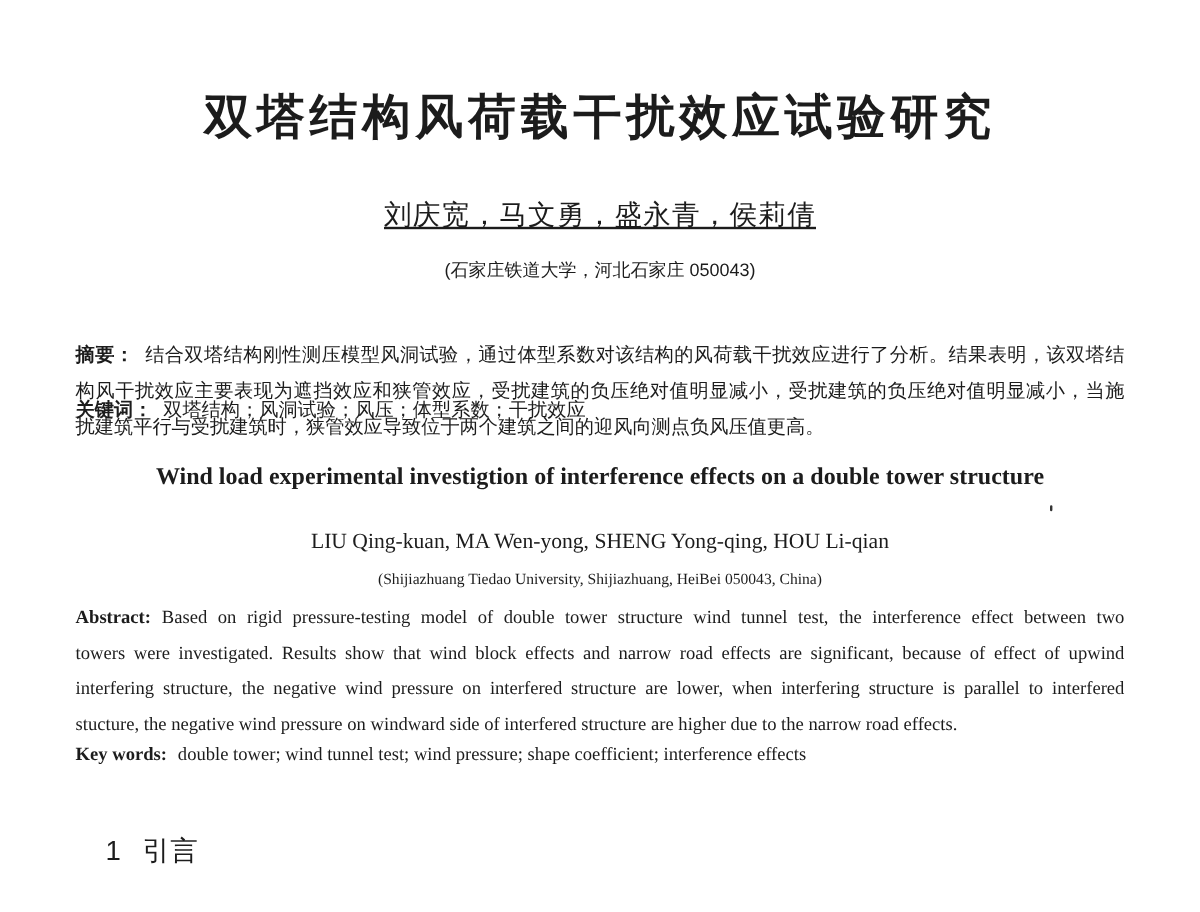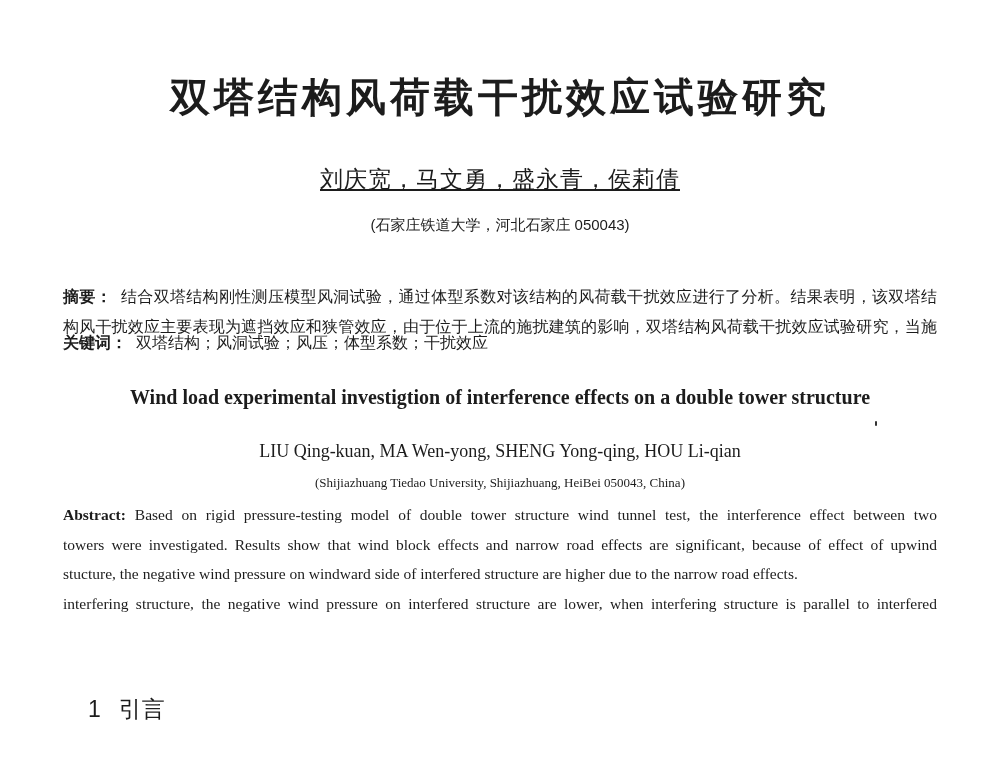--- a/index.html
+++ b/index.html
@@ -126,42 +126,46 @@
   <div class="centered title-cn cn">双塔结构风荷载干扰效应试验研究</div>
 
   <div class="centered authors-cn cn">刘庆宽，马文勇，盛永青，侯莉倩</div>
 
   <div class="centered affil-cn cn">(石家庄铁道大学，河北石家庄 050043)</div>
 
   <div class="block abstract-cn cn">
     <div class="para-line wrapfit">
       <span class="lbl">摘要：</span><span>结合双塔结构刚性测压模型风洞试验，通过体型系数对该结构的风荷载干扰效应进行了分析。结果表明，该双塔结</span>
     </div>
-    <div class="para-line wrapfit">构风干扰效应主要表现为遮挡效应和狭管效应，由于位于上流的施扰建筑的影响，双塔结构风荷载干扰效应试验研究，当施</div>
+    <div class="para-line wrapfit">构风干扰效应主要表现为遮挡效应和狭管效应，受扰建筑的负压绝对值明显减小，受扰建筑的负压绝对值明显减小，当施</div>
+    <div class="para-line">扰建筑平行与受扰建筑时，狭管效应导致位于两个建筑之间的迎风向测点负风压值更高。</div>
   </div>
 
   <div class="block keywords-cn cn">
     <span class="lbl">关键词：</span><span>双塔结构；风洞试验；风压；体型系数；干扰效应</span>
   </div>
 
   <div class="centered title-en en">Wind load experimental investigtion of interference effects on a double tower structure</div>
 
   <div class="centered authors-en en">LIU Qing-kuan, MA Wen-yong, SHENG Yong-qing, HOU Li-qian</div>
 
   <div class="centered affil-en en">(Shijiazhuang Tiedao University, Shijiazhuang, HeiBei 050043, China)</div>
 
   <div class="block abstract-en en">
     <div class="para-line wrapfit">
       <span class="lbl">Abstract:</span><span>Based on rigid pressure-testing model of double tower structure wind tunnel test, the interference effect between two</span>
     </div>
     <div class="para-line wrapfit">towers were investigated. Results show that wind block effects and narrow road effects are significant, because of effect of upwind</div>
+    <div class="para-line wrapfit">interfering structure, the negative wind pressure on interfered structure are lower, when interfering structure is parallel to interfered</div>
     <div class="para-line">stucture, the negative wind pressure on windward side of interfered structure are higher due to the narrow road effects.</div>
-    <div class="para-line wrapfit">interfering structure, the negative wind pressure on interfered structure are lower, when interfering structure is parallel to interfered</div>
   </div>
 
+  <div class="block keywords-en en">
+    <span class="lbl">Key words:</span><span>double tower; wind tunnel test; wind pressure; shape coefficient; interference effects</span>
+  </div>
 
   <div class="section-heading cn">
     <span class="num">1</span><span>引言</span>
   </div>
 
   <div class="speck"></div>
 
 </div>
 
 </body></html>

